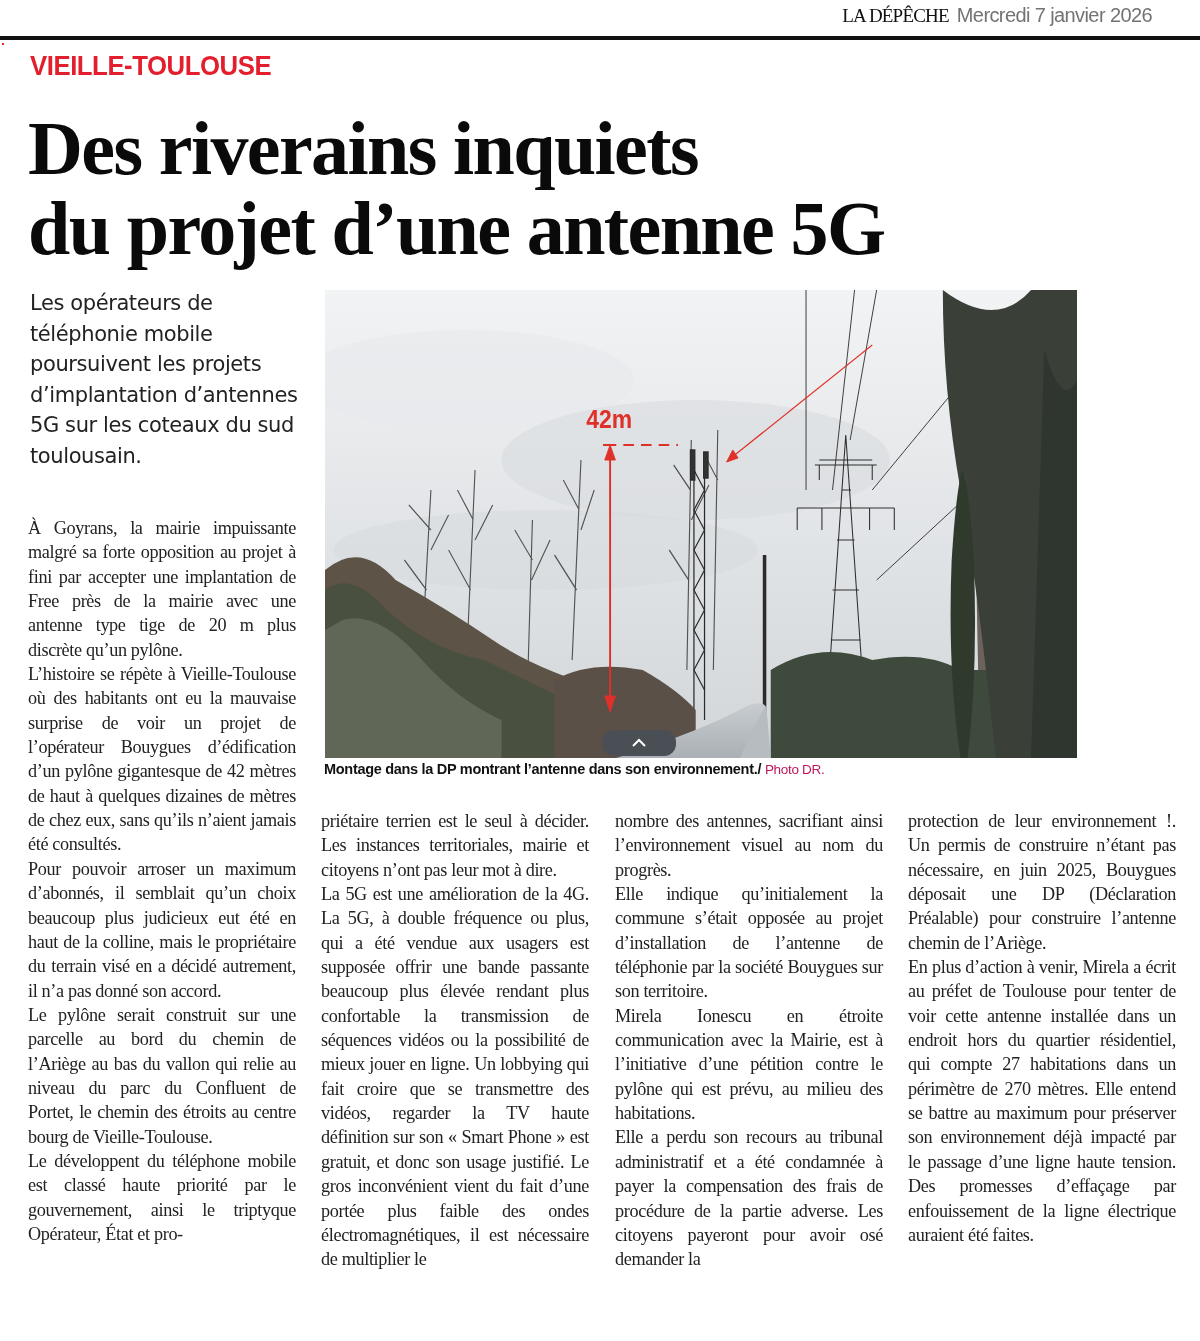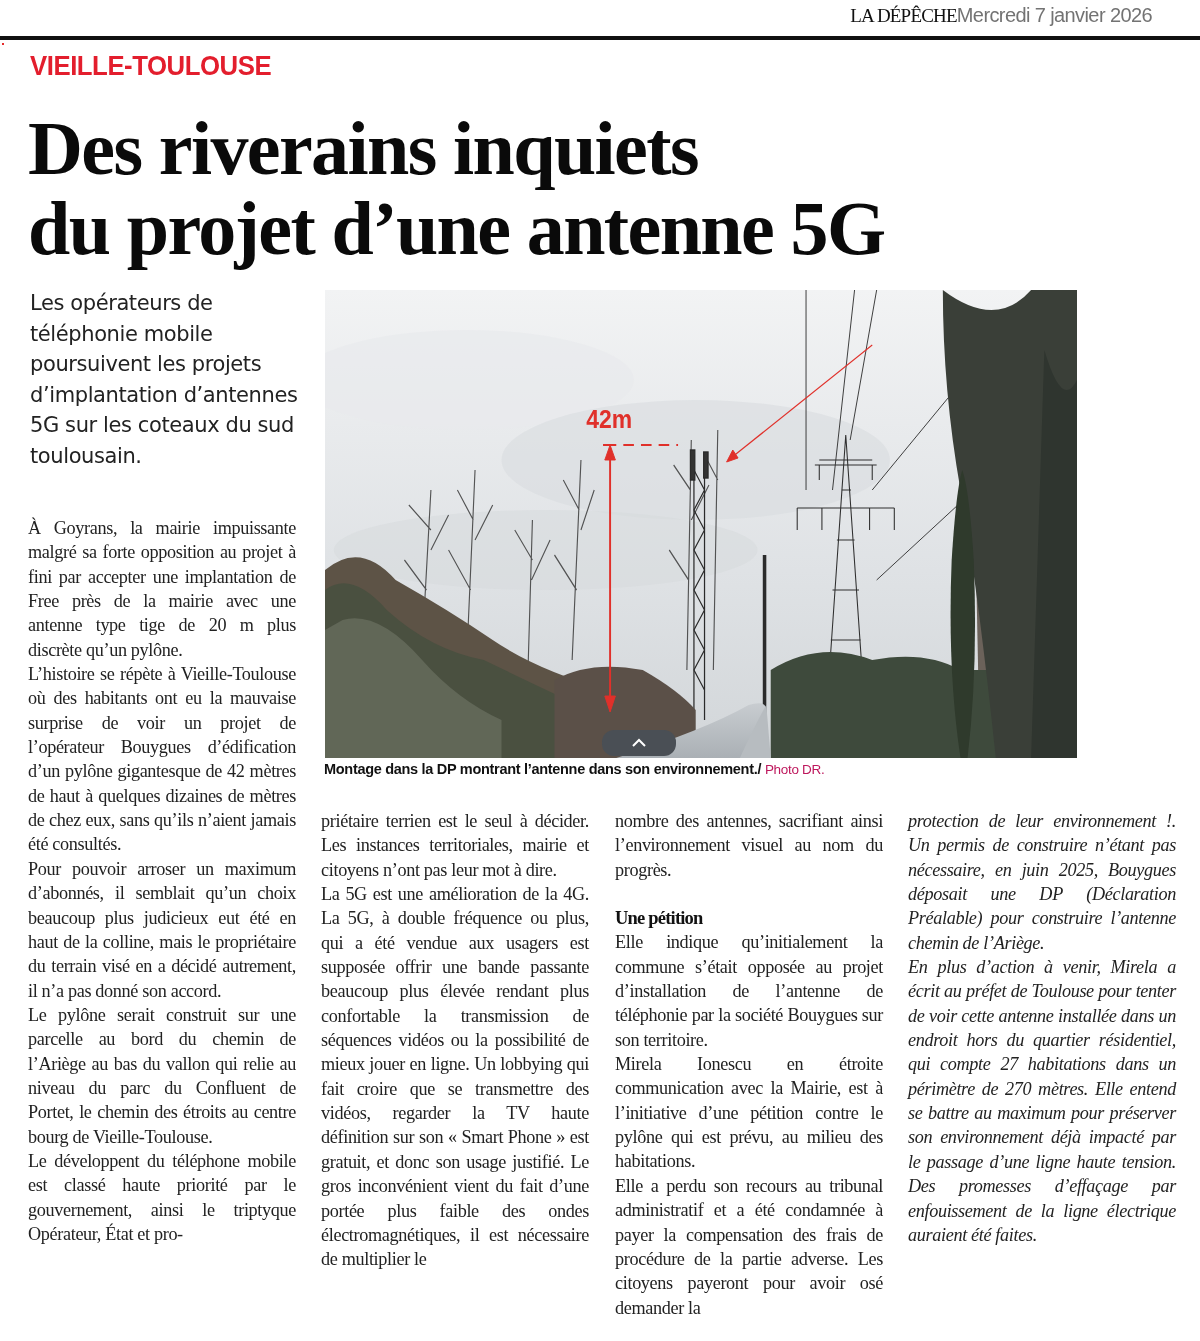--- a/index.html
+++ b/index.html
@@ -1,19 +1,19 @@
 <!DOCTYPE html>
 <html><head>
   <meta charset="utf-8">
   <style>
     * { box-sizing: border-box; margin: 0; padding: 0; }
     html, body { width: 1200px; height: 1341px; background: #ffffff; overflow: hidden; }
     body { position: relative; font-family: "Liberation Serif", serif; color: #1a1a1a; }
 
-    .masthead { position: absolute; top: 4px; right: 48px; height: 26px; display: flex; align-items: baseline; gap: 0; }
+    .masthead { position: absolute; top: 4px; right: 48px; height: 26px; display: flex; align-items: baseline; gap: 8px; }
     .masthead .brand { font-family: "Liberation Serif", serif; font-size: 19px; letter-spacing: -0.8px; color: #111; }
     .masthead .date { font-family: "Liberation Sans", sans-serif; font-size: 20px; color: #737373; letter-spacing: -0.6px; }
     .top-rule { position: absolute; top: 36px; left: 0; width: 1200px; height: 4px; background: #111; }
     .red-dot { position: absolute; top: 43px; left: 2px; width: 2px; height: 2px; background: #e52b2b; }
 
     .kicker { position: absolute; top: 50px; left: 30px; font-family: "Liberation Sans", sans-serif; font-weight: bold; font-size: 28px; color: #e31e2d; letter-spacing: -0.5px; transform: scaleX(0.92); transform-origin: left; }
 
     .headline { position: absolute; top: 108px; left: 28px; width: 1140px; font-family: "Liberation Serif", serif; font-weight: bold; font-size: 76px; line-height: 80px; color: #0a0a0a; letter-spacing: -1.6px; }
 
     .chapo { position: absolute; top: 288px; left: 30px; width: 270px; font-family: "DejaVu Sans", sans-serif; font-size: 21px; line-height: 30.5px; color: #222; letter-spacing: -0.4px; }
@@ -26,21 +26,21 @@
     .caption { position: absolute; top: 761px; left: 324px; font-family: "Liberation Sans", sans-serif; font-size: 14.5px; color: #111; letter-spacing: -0.3px; }
     .caption .cap-main { font-weight: bold; }
     .caption .cap-credit { font-weight: normal; font-size: 13.5px; color: #be185d; }
 
     .col { position: absolute; font-family: "Liberation Serif", serif; font-size: 18.2px; line-height: 24.35px; color: #222; text-align: justify; letter-spacing: -0.35px; }
     .col p { margin: 0; }
     .col .subhead { font-weight: bold; font-size: 18.5px; margin-top: 24px; color: #111; letter-spacing: -0.8px; }
     .col1 { top: 516px; left: 28px; width: 268px; }
     .col2 { top: 809px; left: 321px; width: 268px; }
     .col3 { top: 809px; left: 615px; width: 268px; }
-    .col4 { top: 809px; left: 908px; width: 268px; font-style: italic; }
+    .col4 { top: 809px; left: 908px; width: 268px; }
   </style>
 </head>
 <body>
 
 <div class="masthead">
   <span class="brand">LA DÉPÊCHE</span>
   <span class="date">Mercredi 7 janvier 2026</span>
 </div>
 <div class="top-rule"></div>
 <div class="red-dot"></div>
@@ -151,21 +151,20 @@
   <p>Le développent du téléphone mobile est classé haute priorité par le gouvernement, ainsi le triptyque Opérateur, État et pro-</p>
 </div>
 
 <div class="col col2">
   <p>priétaire terrien est le seul à décider. Les instances territoriales, mairie et citoyens n’ont pas leur mot à dire.</p>
   <p>La 5G est une amélioration de la 4G. La 5G, à double fréquence ou plus, qui a été vendue aux usagers est supposée offrir une bande passante beaucoup plus élevée rendant plus confortable la transmission de séquences vidéos ou la possibilité de mieux jouer en ligne. Un lobbying qui fait croire que se transmettre des vidéos, regarder la TV haute définition sur son « Smart Phone » est gratuit, et donc son usage justifié. Le gros inconvénient vient du fait d’une portée plus faible des ondes électromagnétiques, il est nécessaire de multiplier le</p>
 </div>
 
 <div class="col col3">
   <p>nombre des antennes, sacrifiant ainsi l’environnement visuel au nom du progrès.</p>
-  <p class="subhead">Une pétition</p>
   <p>Elle indique qu’initialement la commune s’était opposée au projet d’installation de l’antenne de téléphonie par la société Bouygues sur son territoire.</p>
   <p>Mirela Ionescu en étroite communication avec la Mairie, est à l’initiative d’une pétition contre le pylône qui est prévu, au milieu des habitations.</p>
   <p>Elle a perdu son recours au tribunal administratif et a été condamnée à payer la compensation des frais de procédure de la partie adverse. Les citoyens payeront pour avoir osé demander la</p>
 </div>
 
 <div class="col col4">
   <p>protection de leur environnement !. Un permis de construire n’étant pas nécessaire, en juin 2025, Bouygues déposait une DP (Déclaration Préalable) pour construire l’antenne chemin de l’Ariège.</p>
   <p>En plus d’action à venir, Mirela a écrit au préfet de Toulouse pour tenter de voir cette antenne installée dans un endroit hors du quartier résidentiel, qui compte 27 habitations dans un périmètre de 270 mètres. Elle entend se battre au maximum pour préserver son environnement déjà impacté par le passage d’une ligne haute tension. Des promesses d’effaçage par enfouissement de la ligne électrique auraient été faites.</p>
 </div>
 

